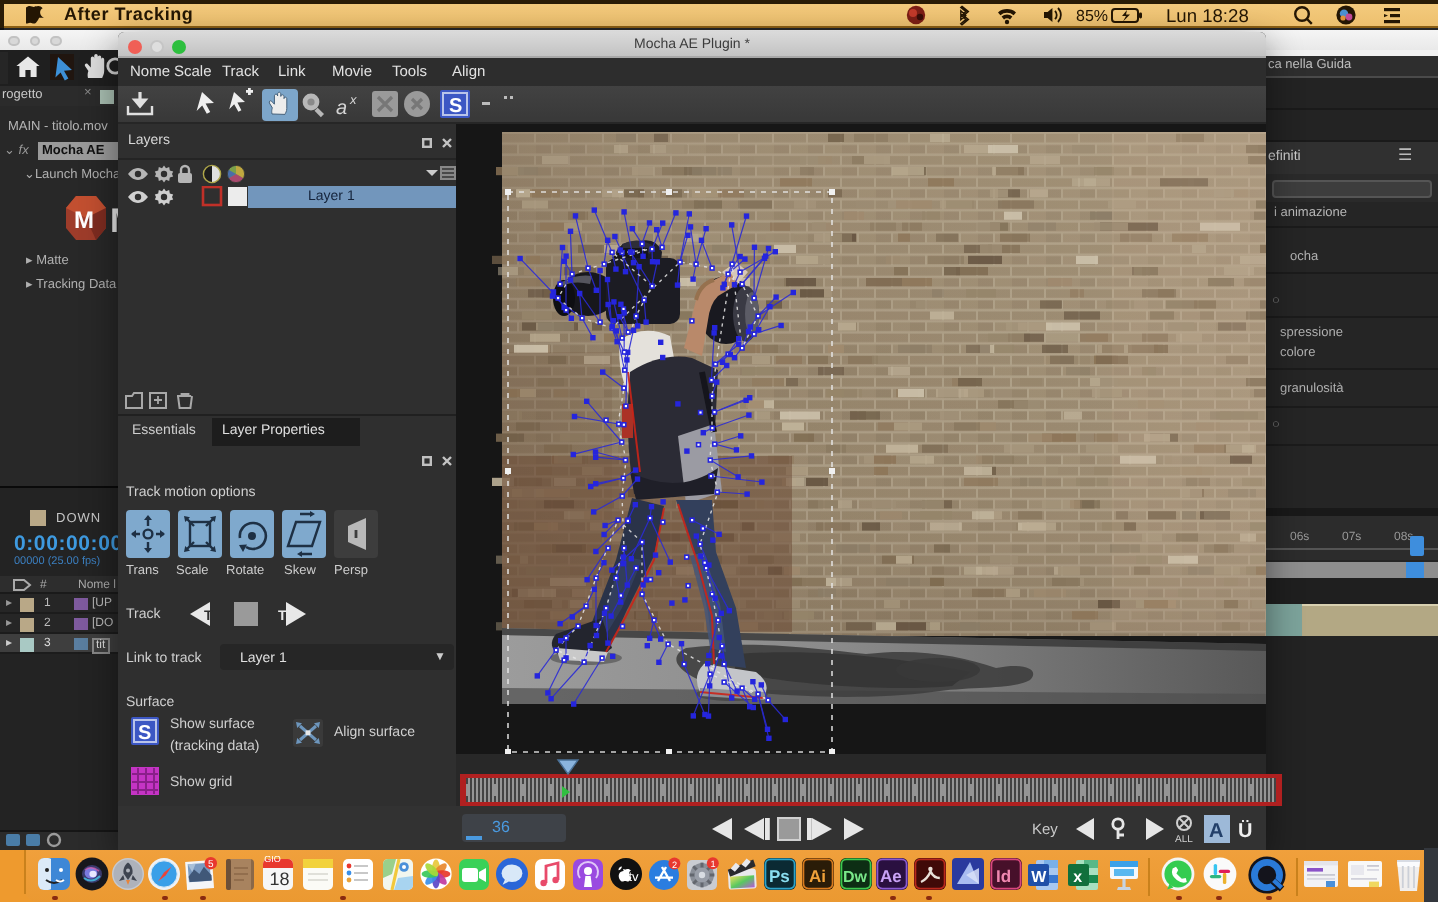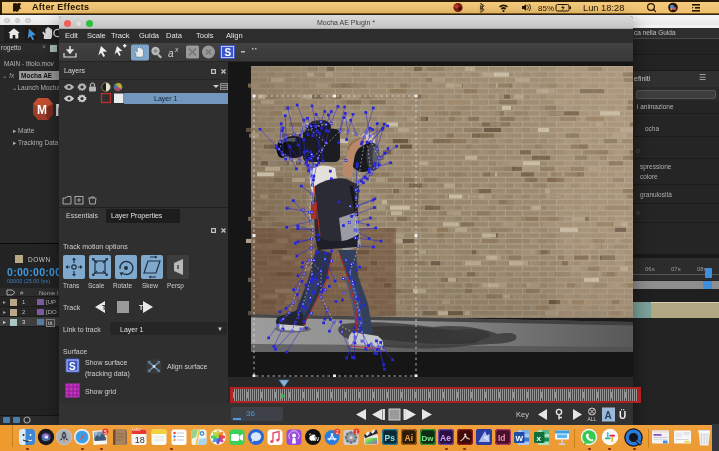--- a/index.html
+++ b/index.html
@@ -8,21 +8,21 @@
 .ic{position:absolute}
 </style></head>
 <body>
 
 <div class="abs" style="left:0;top:0;width:719px;height:14px;background:linear-gradient(#f5cc80,#edc06e);border-bottom:1.5px solid #8a5e14"></div>
 <div class="abs" style="left:0;top:0;width:719px;height:1.5px;background:#2a1c06"></div>
 <div class="abs" style="left:0;top:0;width:2px;height:14px;background:#2a1c06"></div>
 <svg class="ic" style="left:13px;top:2.5px" width="9" height="10" viewBox="0 0 9 10">
     <path d="M6.3 0.2c.1.6-.2 1.2-.6 1.6-.4.4-1 .8-1.6.7-.1-.6.2-1.2.6-1.6C5.1.5 5.8.2 6.3.2zM8.2 7.3c-.3.8-.5 1.1-.9 1.7-.6.9-1.4 2-2.4 2-.9 0-1.1-.6-2.3-.6-1.2 0-1.5.6-2.3.6C-.7 11-.5 9.9.1 9c-1.7-2.6-1.9-5.6-.8-7.2.7-1.1 1.9-1.8 3-1.8 1.1 0 1.8.6 2.7.6.9 0 1.4-.6 2.7-.6 1 0 2 .5 2.7 1.4-2.4 1.3-2 4.7.8 5.9z" transform="scale(0.8)" fill="#241603"></path>
   </svg>
-<div class="tx" style="left:32px;top:2.5px;font-size:9px;font-weight:bold;letter-spacing:0.3px;color:#241603">After Effects</div>
+<div class="tx" style="left:32px;top:2.5px;font-size:9px;font-weight:bold;letter-spacing:0.3px;color:#241603">After Tracking</div>
 <svg class="ic" style="left:450px;top:2px" width="250" height="11" viewBox="0 0 250 11">
  <g fill="#241603">
   <circle cx="8" cy="5.5" r="4.6" fill="#7d1f16"></circle>
       <circle cx="6.5" cy="4.5" r="2" fill="#c33a2a"></circle>
       <circle cx="10" cy="6.5" r="1.6" fill="#3a0d08"></circle>
   <path d="M31 1.2l3.2 2.6-2.4 2 2.4 1.9-3.2 2.7-.6-.5 2.6-2.2-2.4-1.9 2.4-2-2.6-2.1zM30.4 3.4l2.5 2.3-2.5 2.2z" stroke="#241603" stroke-width="0.7" fill="none"></path>
   <path d="M49 4.2a7 7 0 0 1 9 0l-1.2 1.4a5 5 0 0 0-6.6 0zM50.8 6.3a4 4 0 0 1 5.4 0l-1.2 1.5a2 2 0 0 0-3 0z"></path>
   <circle cx="53.5" cy="9" r="1.1"></circle>
   <path d="M72 4h1.8l2.4-2v7l-2.4-2H72z"></path>
       <path d="M77.5 3.4a3 3 0 0 1 0 4.2M79 2a5 5 0 0 1 0 7" stroke="#241603" stroke-width="0.9" fill="none"></path>
@@ -166,25 +166,25 @@
 
 <div class="abs" style="left:59px;top:16px;width:574px;height:409px;background:#2f2f2f;border-radius:3px 3px 0 0;box-shadow:0 6px 18px rgba(0,0,0,0.45)"></div>
 
 <div class="abs" style="left:59px;top:16px;width:574px;height:12.5px;background:linear-gradient(#dadada,#c3c3c3);border-radius:3px 3px 0 0;border-bottom:1px solid #a8a8a8"></div>
 <div class="abs" style="left:64px;top:20px;width:7px;height:7px;border-radius:4px;background:#f05f56"></div>
 <div class="abs" style="left:75px;top:20px;width:7px;height:7px;border-radius:4px;background:#dedede;border:0.5px solid #c5c5c5"></div>
 <div class="abs" style="left:86px;top:20px;width:7px;height:7px;border-radius:4px;background:#2dbf3e"></div>
 <div class="tx" style="left:317px;top:19px;font-size:7px;color:#3c3c3c">Mocha AE Plugin *</div>
 
 <div class="abs" style="left:59px;top:28.5px;width:574px;height:14.5px;background:#2d2d2d"></div>
-<div class="tx" style="left:65px;top:32px;font-size:7.5px;color:#e2e2e2">Edit</div>
+<div class="tx" style="left:65px;top:32px;font-size:7.5px;color:#e2e2e2">Nome</div>
 <div class="tx" style="left:87px;top:32px;font-size:7.5px;color:#e2e2e2">Scale</div>
 <div class="tx" style="left:111px;top:32px;font-size:7.5px;color:#e2e2e2">Track</div>
-<div class="tx" style="left:139px;top:32px;font-size:7.5px;color:#e2e2e2">Guida</div>
-<div class="tx" style="left:166px;top:32px;font-size:7.5px;color:#e2e2e2">Data</div>
+<div class="tx" style="left:139px;top:32px;font-size:7.5px;color:#e2e2e2">Link</div>
+<div class="tx" style="left:166px;top:32px;font-size:7.5px;color:#e2e2e2">Movie</div>
 <div class="tx" style="left:196px;top:32px;font-size:7.5px;color:#e2e2e2">Tools</div>
 <div class="tx" style="left:226px;top:32px;font-size:7.5px;color:#e2e2e2">Align</div>
 
 <div class="abs" style="left:59px;top:43px;width:574px;height:19px;background:linear-gradient(#424242,#383838);border-bottom:1px solid #262626"></div>
 <svg class="ic" style="left:62px;top:44px" width="200" height="17" viewBox="0 0 200 17">
  <g fill="#e0e0e0">
   <path d="M8 2v6M5.5 6l2.5 3 2.5-3z" stroke="#e0e0e0" stroke-width="1.6" fill="none"></path>
   <path d="M2 9v4h12V9" stroke="#e0e0e0" stroke-width="1.2" fill="none"></path>
  </g>
  <path d="M39 2l6 5.5-4.2.3 2.3 4.2-1.7.9-2.3-4.2-2.8 2.8z" fill="#efefef"></path>

